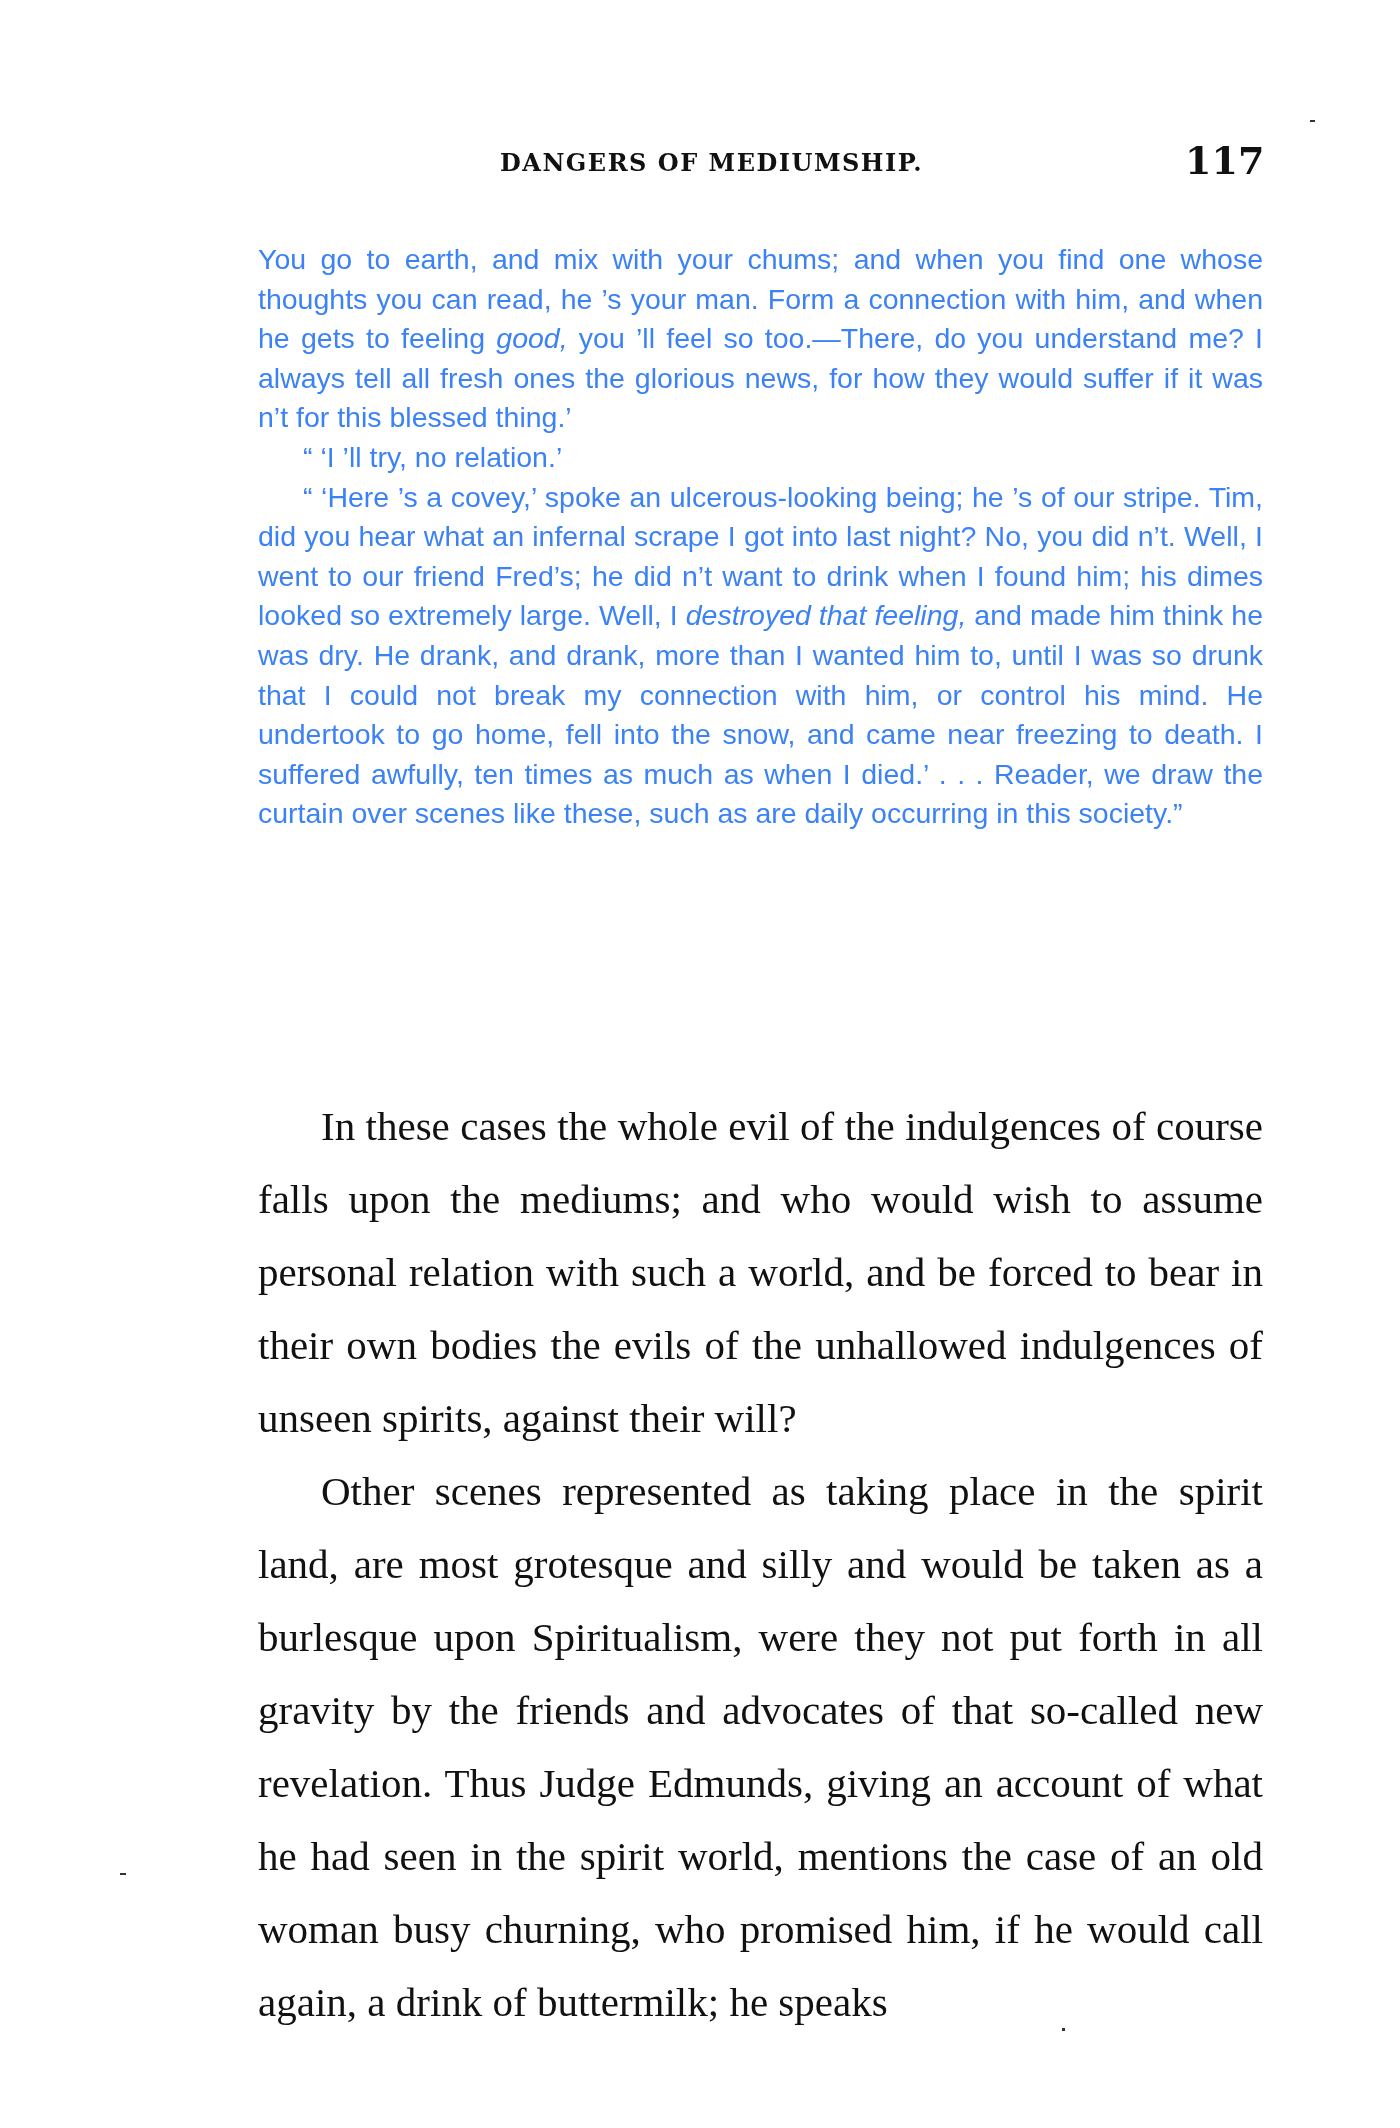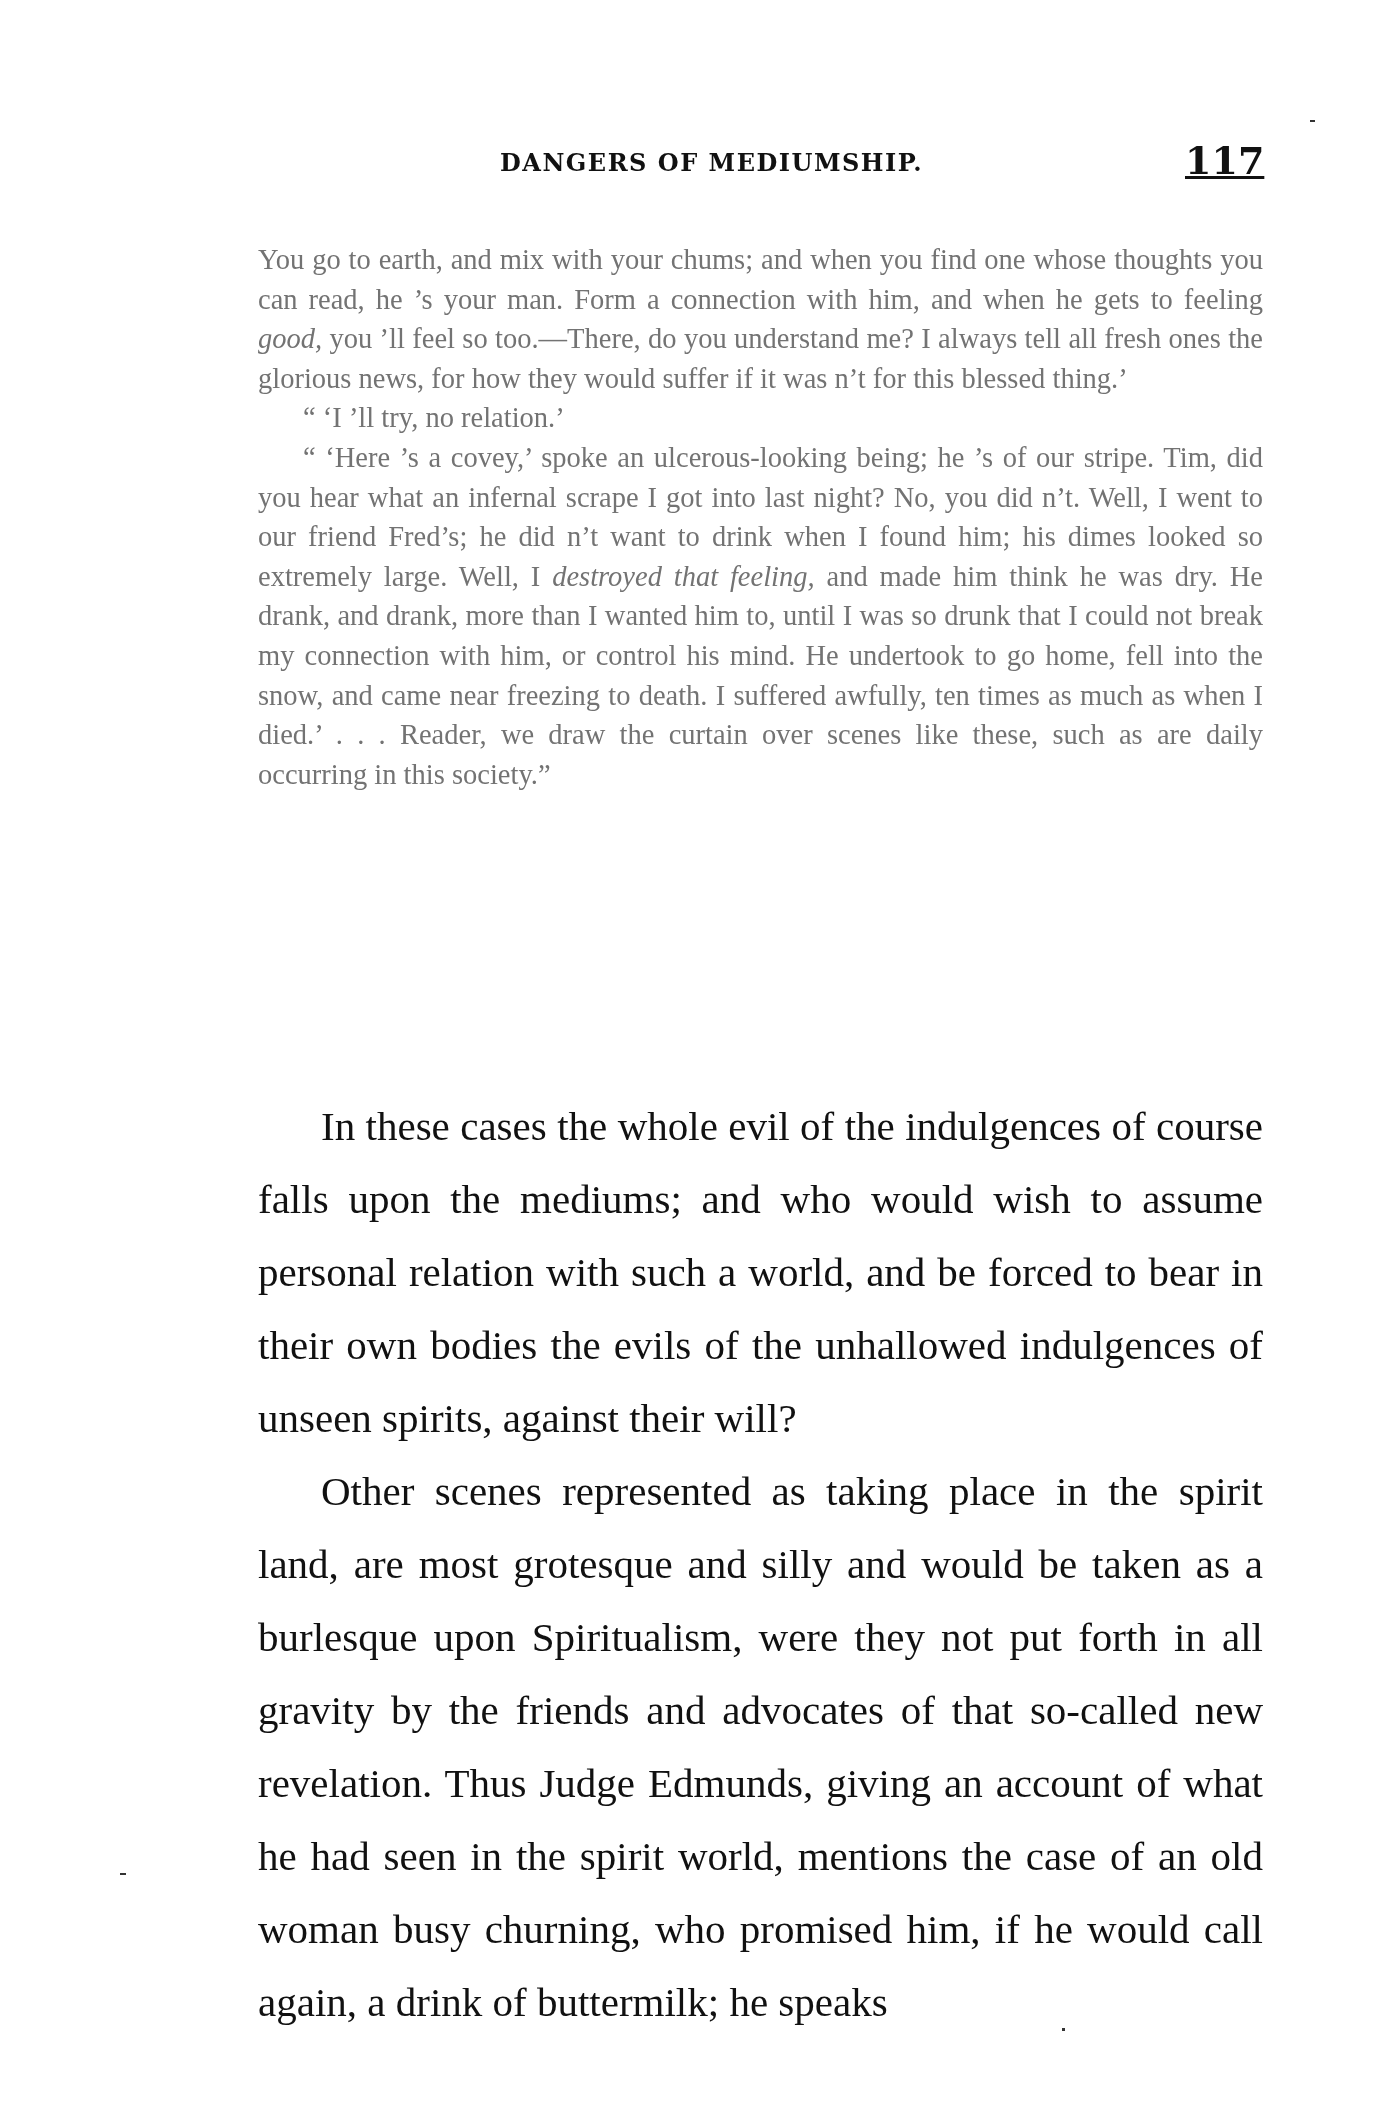--- a/index.html
+++ b/index.html
@@ -5,26 +5,26 @@
   html, body { margin: 0; padding: 0; background: #ffffff; }
   body { width: 1400px; height: 2128px; position: relative; overflow: hidden; color: #111; }
   .page { position: absolute; left: 0; top: 0; width: 1400px; height: 2128px; background: #fff; }
   .running-head {
     position: absolute; left: 500px; top: 148px;
     font-family: "DejaVu Serif", serif; font-weight: bold; font-size: 24px;
     letter-spacing: 1.5px; color: #111;
   }
   .page-number {
     position: absolute; left: 1185px; top: 138px;
-    font-family: "DejaVu Serif", serif; font-weight: bold; font-size: 38px; color: #111; text-decoration: underline;
+    font-family: "DejaVu Serif", serif; font-weight: bold; font-size: 38px; color: #111;
   }
   .small-text {
     position: absolute; left: 258px; top: 240px; width: 1005px;
-    font-family: Liberation Serif, serif; font-size: 28.5px; line-height: 39.6px;
-    text-align: justify; color: #737373;
+    font-family: Liberation Sans, sans-serif; font-size: 28.5px; line-height: 39.6px;
+    text-align: justify; color: #3b82f6;
   }
   .small-text p { margin: 0; text-indent: 0; }
   .small-text p.ind { text-indent: 45px; }
   .large-text {
     position: absolute; left: 258px; top: 1090px; width: 1005px;
     font-family: "Liberation Serif", serif; font-size: 41px; line-height: 73px;
     text-align: justify; color: #111;
   }
   .large-text p { margin: 0; text-indent: 63px; }
   em { font-style: italic; }

